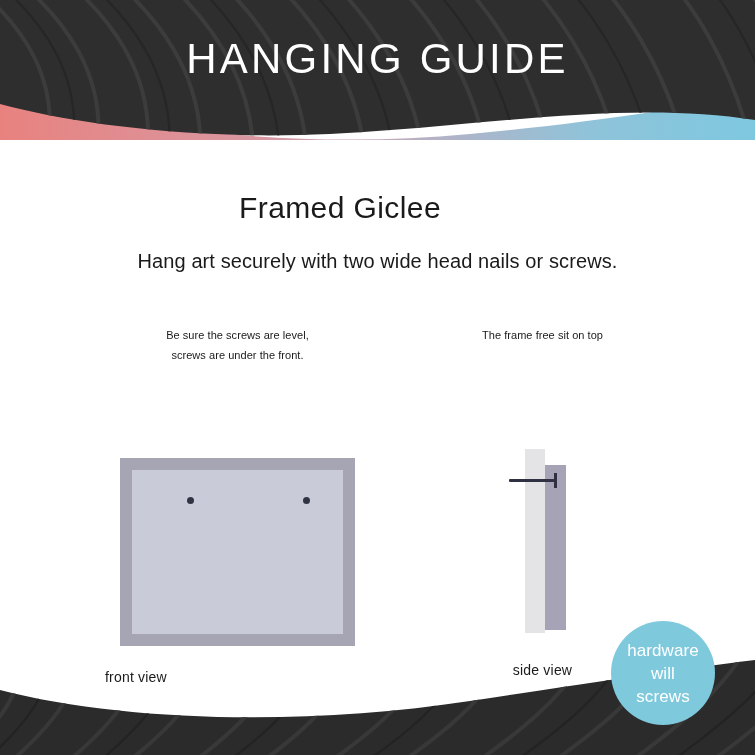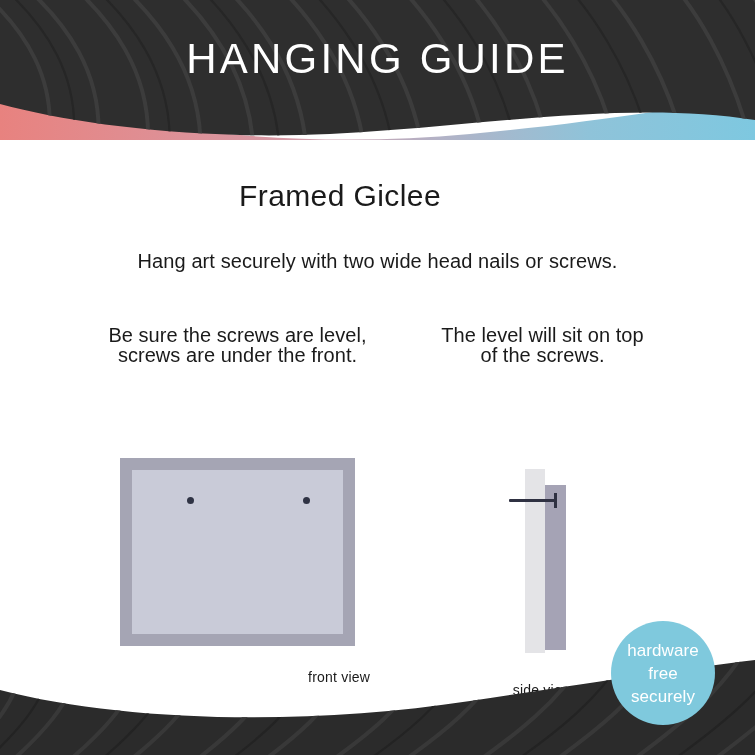--- a/index.html
+++ b/index.html
@@ -35,21 +35,21 @@
     font-weight:300;
     letter-spacing:3.2px;
     line-height:52px;
     white-space:nowrap;
     z-index:5;
   }
 
   
   .product-title {
     position:absolute;
-    left:0; top:176px;
+    left:0; top:188px;
     width:680px;
     text-align:center;
     color:#1a1a1a;
     font-size:30px;
     font-weight:300;
     letter-spacing:0.4px;
     line-height:40px;
   }
   .lead-text {
     position:absolute;
@@ -67,21 +67,21 @@
   .col {
     position:absolute;
     top:325px;
   }
   .col-front { left:105px; width:265px; }
   .col-side  { left:440px; width:205px; }
 
   .col-caption {
     text-align:center;
     color:#1a1a1a;
-    font-size:20px;
+    font-size:11px;
     font-weight:400;
     line-height:20px;
     letter-spacing:0.05px;
   }
 
   
   .front-stage {
     position:relative;
     width:265px; height:235px;
     margin-top:13px;
@@ -105,21 +105,21 @@
     background:#2f3344;
     top:27px;
   }
   .screw-dot.left  { left:55px; }
   .screw-dot.right { left:171px; }
 
   .front-label {
     position:absolute;
     left:0; top:291px;
     width:265px;
-    text-align:right;
+    text-align:left;
     color:#1a1a1a;
     font-size:14px;
     letter-spacing:0.2px;
   }
 
   
   .side-stage {
     position:relative;
     width:205px; height:218px;
     margin-top:22px;
@@ -263,37 +263,36 @@
           <span class="screw-dot left"></span>
           <span class="screw-dot right"></span>
         </div>
       </div>
       <div class="front-label">front view</div>
     </div>
   </div>
 
   <div class="col col-side">
     <div class="col-caption">
-      <div>The level will sit on top</div>
-      <div>of the screws.</div>
+      <div>The frame free sit on top</div>
     </div>
 
     <div class="side-stage">
       <div class="wall-bar"></div>
       <div class="frame-bar"></div>
       <div class="nail"></div>
       <div class="nail-head"></div>
       <div class="side-label">side view</div>
     </div>
   </div>
 
   <div class="badge">
     <div class="badge-line">hardware</div>
-    <div class="badge-line">free</div>
-    <div class="badge-line">securely</div>
+    <div class="badge-line">will</div>
+    <div class="badge-line">screws</div>
   </div>
 
   <div class="footer-band">
     <svg class="footer-svg" width="755" height="120" viewBox="0 0 755 120">
       <defs>
         <clipPath id="ftrClip">
           <path d="M0,55 C120,86 300,92 470,66 C590,48 680,34 755,25 L755,120 L0,120 Z"></path>
         </clipPath>
       </defs>
       <g clip-path="url(#ftrClip)">

